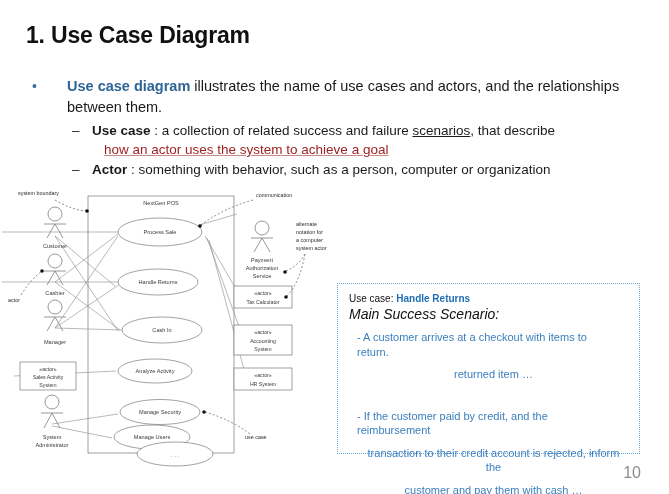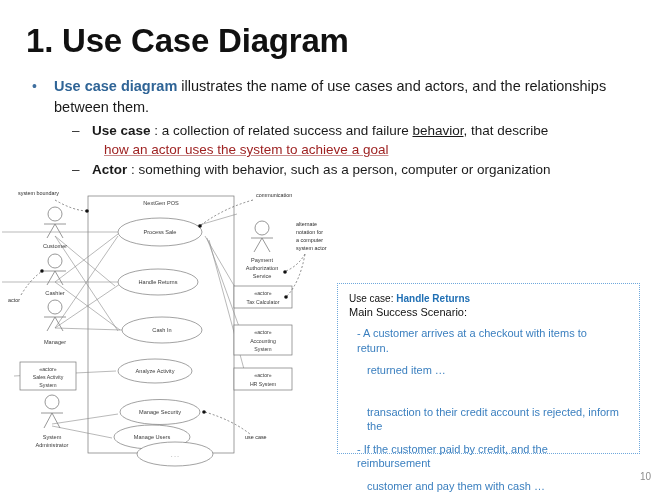--- a/index.html
+++ b/index.html
@@ -6,33 +6,33 @@
   body{
     width:669px;height:494px;background:#ffffff;overflow:hidden;
     font-family:"Liberation Sans","DejaVu Sans",sans-serif;
     position:relative;
   }
   .slide{position:absolute;inset:0;}
 
   
   #slide-title{
     position:absolute;left:26px;top:22px;
-    font-size:33px;font-weight:bold;color:#111111;letter-spacing:-0.2px;
+    font-size:23px;font-weight:bold;color:#111111;letter-spacing:-0.2px;
     white-space:nowrap;
   }
 
   
   .bullet-l1{
     position:absolute;left:32px;top:76px;width:600px;
     font-size:14.5px;color:#1a1a1a;line-height:21px;
   }
   .bullet-l1 .dot{
     position:absolute;left:0;top:0;color:#3f6f9f;font-size:14px;
   }
-  .bullet-l1 .txt{display:block;margin-left:22px;}
+  .bullet-l1 .txt{display:block;margin-left:35px;}
   .kw-blue{color:#2f6496;font-weight:bold;}
 
   .bullet-l2{
     position:absolute;left:72px;width:580px;
     font-size:13.5px;color:#1a1a1a;line-height:19px;
   }
   .bullet-l2 .dash{position:absolute;left:0;top:0;color:#222;}
   .bullet-l2 .txt{display:block;margin-left:20px;}
   #bullet-usecase{top:121px;}
   #bullet-actor{top:160px;}
@@ -46,46 +46,46 @@
 
   
   #usecase-box{
     position:absolute;left:337px;top:283px;width:303px;height:171px;
     border:1px dotted #6fa8dc;background:#ffffff;
     box-sizing:border-box;
   }
   #usecase-box .uc-inner{padding:9px 11px 0 11px;}
   .uc-title{font-size:10px;color:#111;margin-bottom:2px;}
   .uc-title b{color:#1f6fb4;}
-  .uc-head{font-size:11px;color:#111;margin:0 0 1px 0;}
+  .uc-head{font-size:14px;font-style:italic;color:#111;margin:0 0 1px 0;}
   .uc-line{font-size:11px;color:#3a7fbf;line-height:14.5px;margin:8px;}
-  .uc-line.indent{padding-left:10px;}
+  .uc-line.indent{padding-left:10px;text-align:center;}
   .uc-gap{height:11px;}
 
   
   #page-number{
-    position:absolute;right:18px;bottom:12px;
-    font-size:10px;color:#8d8d8d;
+    position:absolute;right:28px;bottom:12px;
+    font-size:16px;color:#8d8d8d;
   }
 </style>
 </head>
 <body>
 
 <div class="slide">
 
   <div id="slide-title">1. Use Case Diagram</div>
 
   <div class="bullet-l1">
     <span class="dot">•</span>
     <span class="txt"><span class="kw-blue">Use case diagram</span><span> illustrates the name of use cases and actors, and the relationships between them.</span></span>
   </div>
 
   <div class="bullet-l2" id="bullet-usecase">
     <span class="dash">–</span>
-    <span class="txt"><span class="bold">Use case</span><span> : a collection of related success and failure </span><span class="u-black">behavior</span><span>, that describe</span><br><span class="red-underline">how an actor uses the system to achieve a goal</span></span>
+    <span class="txt"><span class="bold">Use case</span><span> : a collection of related success and failure </span><span class="u-black">scenarios</span><span>, that describe</span><br><span class="red-underline">how an actor uses the system to achieve a goal</span></span>
   </div>
 
   <div class="bullet-l2" id="bullet-actor">
     <span class="dash">–</span>
     <span class="txt"><span class="bold">Actor</span><span> : something with behavior, such as a person, computer or organization</span></span>
   </div>
 
   <div id="diagram">
   <svg width="340" height="290" viewBox="0 0 340 290" xmlns="http://www.w3.org/2000/svg">
     <defs>
@@ -244,21 +244,21 @@
   <div id="usecase-box">
     <div class="uc-inner">
       <div class="uc-title"><span>Use case: </span><b>Handle Returns</b></div>
 
       <div class="uc-head">Main Success Scenario:</div>
       <div class="uc-line">- A customer arrives at a checkout with items to return.</div>
       <div class="uc-line indent">returned item …</div>
 
       <div class="uc-gap"></div>
 
+      <div class="uc-line">- If the customer paid by credit, and the reimbursement</div>
       <div class="uc-line indent">transaction to their credit account is rejected, inform the</div>
-      <div class="uc-line">- If the customer paid by credit, and the reimbursement</div>
       <div class="uc-line indent">customer and pay them with cash …</div>
     </div>
   </div>
 
   <div id="page-number">10</div>
 
 </div>
 
 </body></html>

